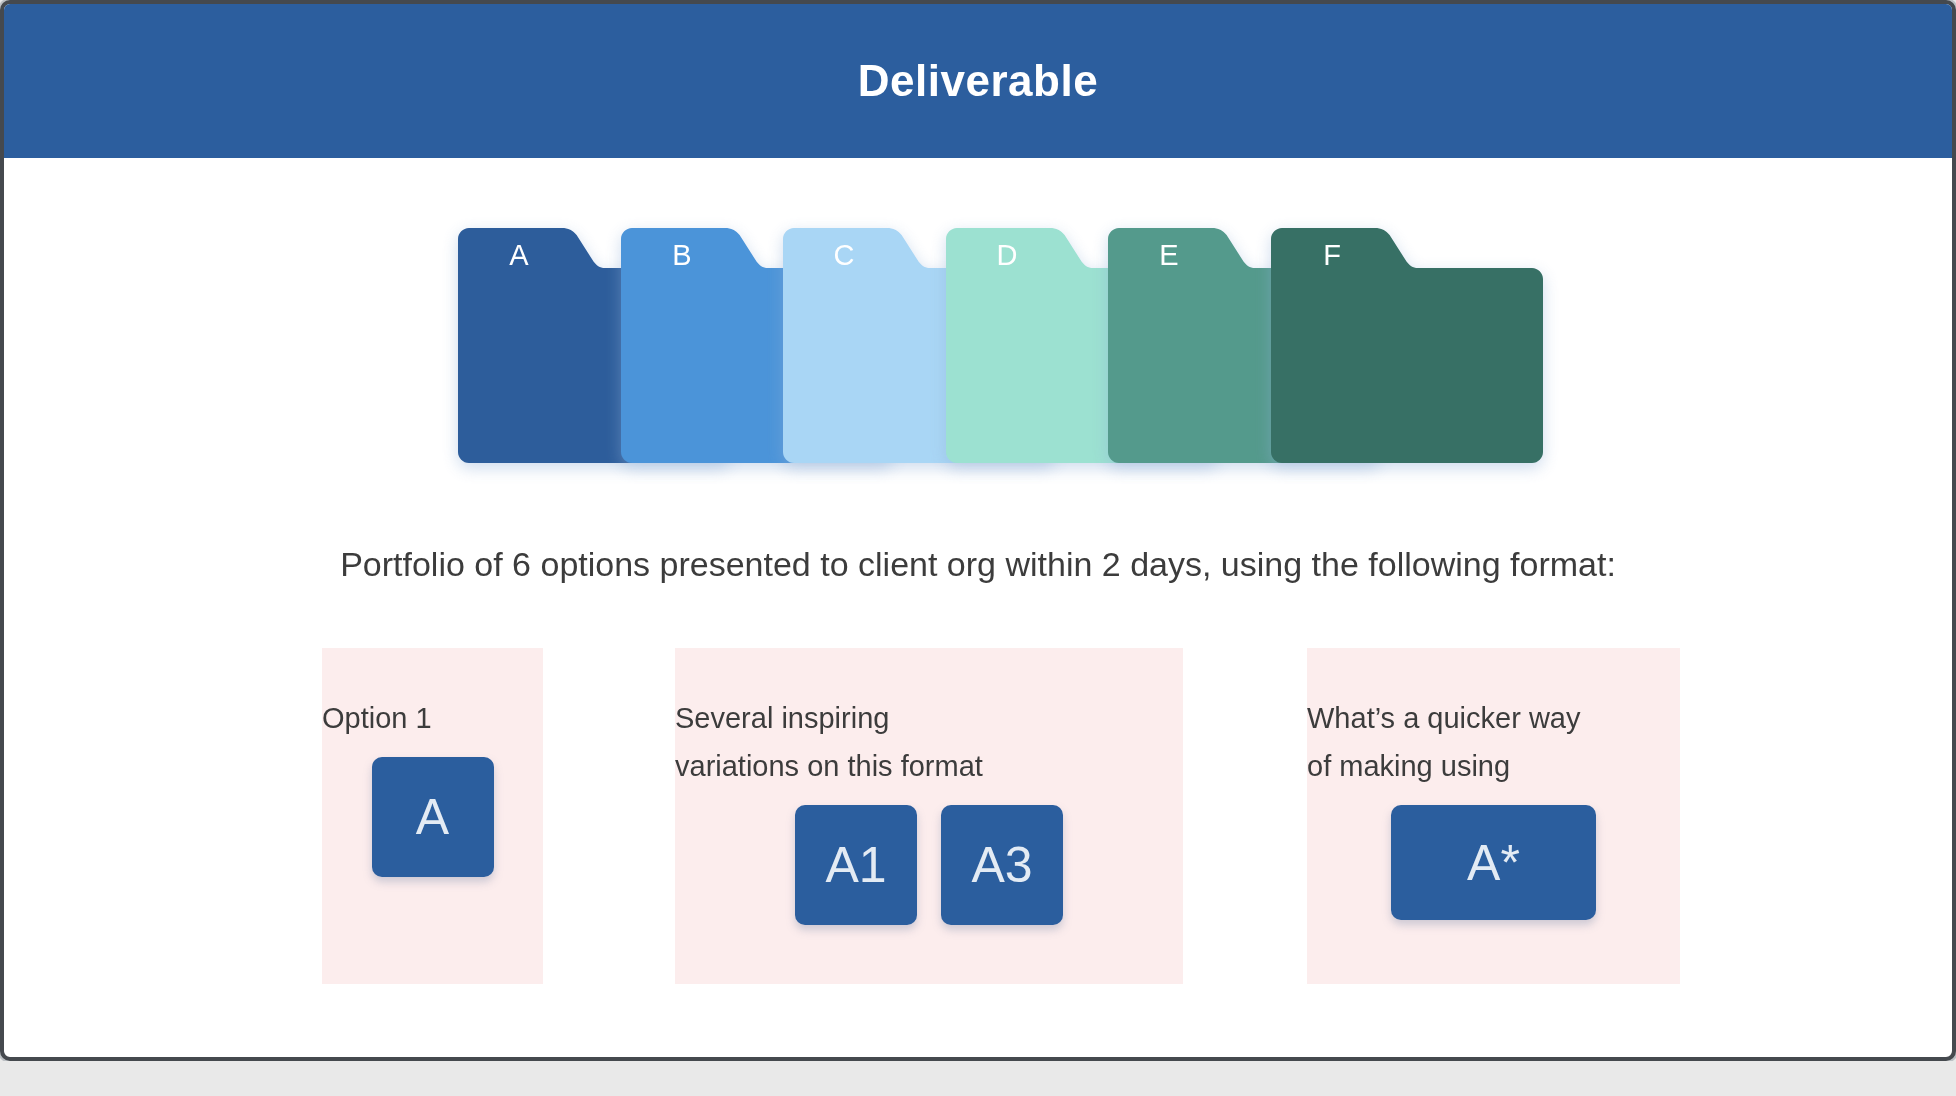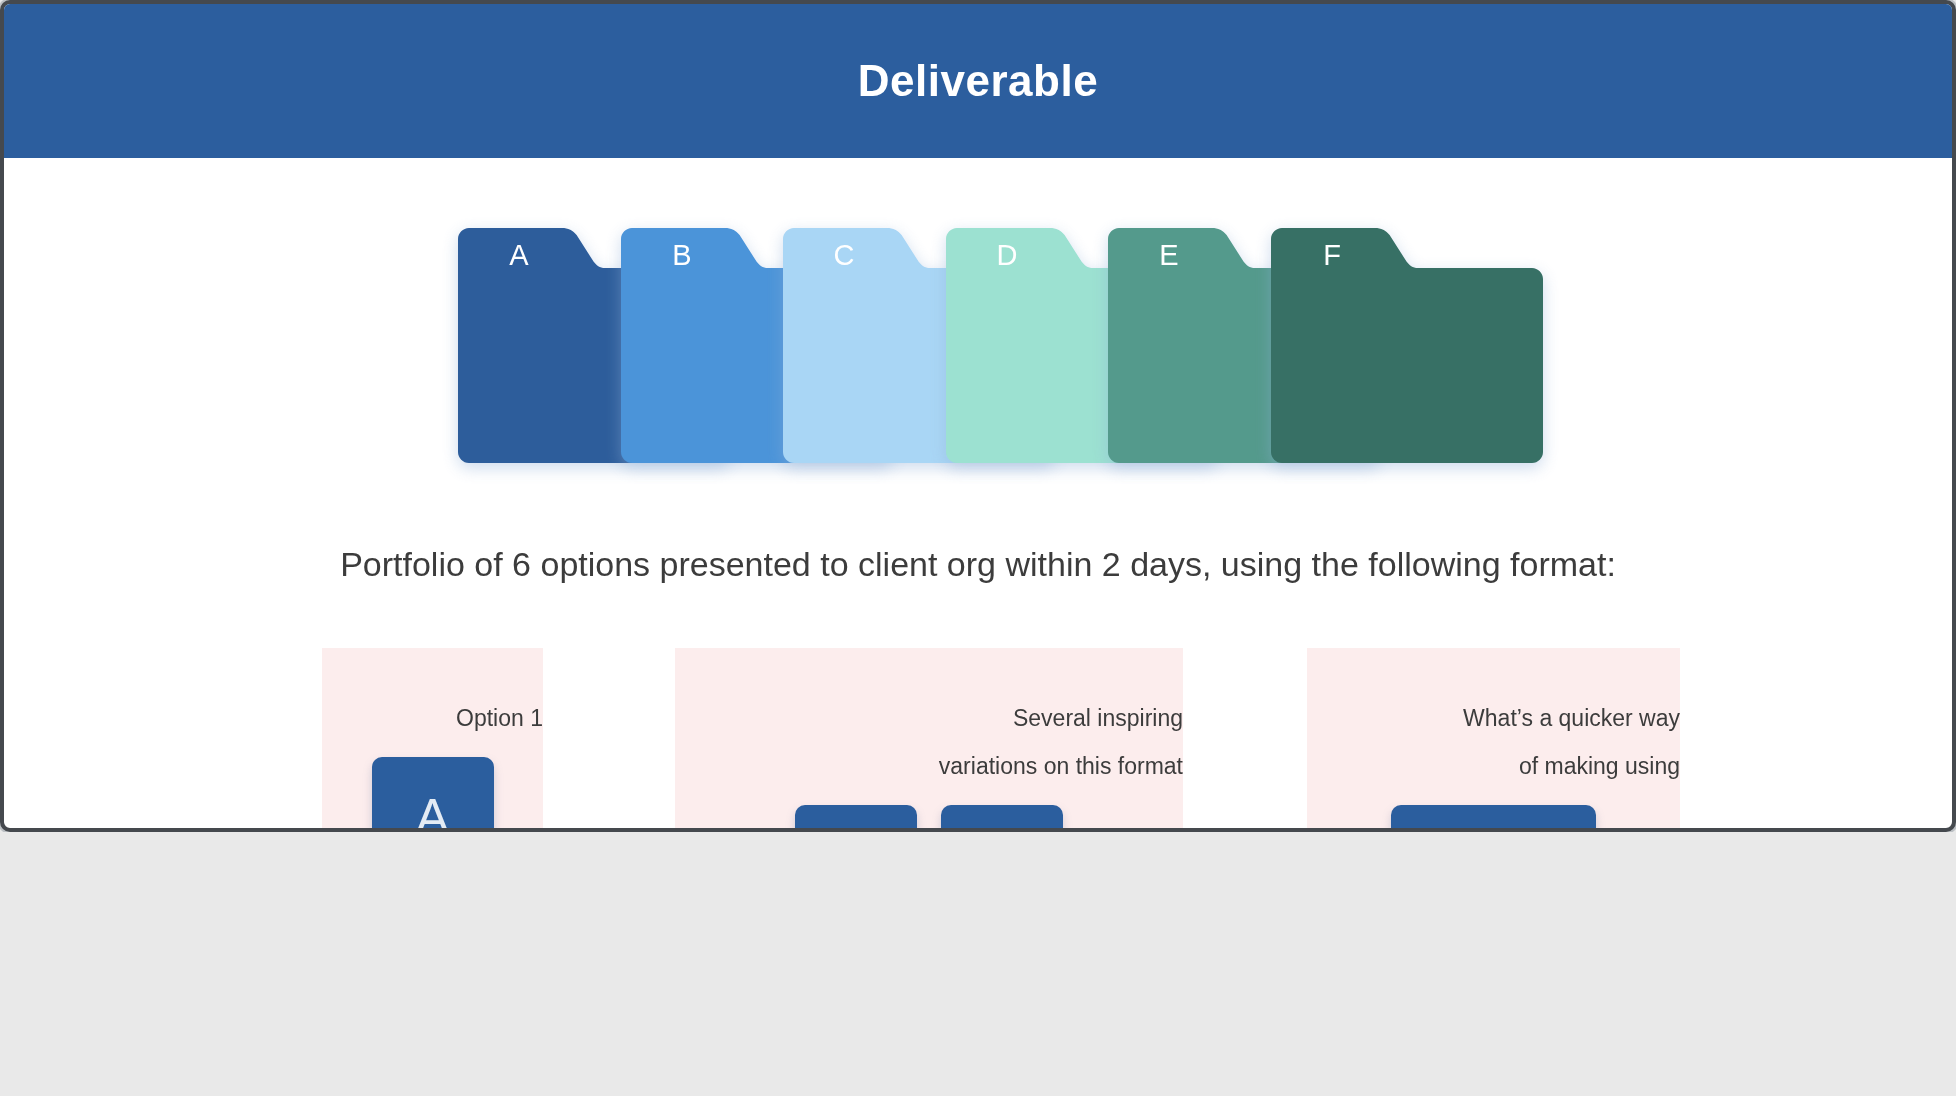--- a/index.html
+++ b/index.html
@@ -1,20 +1,20 @@
 <!DOCTYPE html>
 <html style="--header-bg: #2c5e9e; --chip-bg: #2b5e9e; --card-bg: #fceded; --text-color: #3c3c3c; --chip-text: #e3ebf4;"><head>
 <meta charset="utf-8">
 <style>
   html, body { margin: 0; padding: 0; background: #e9e9e9; }
   * { box-sizing: border-box; }
   .canvas {
     position: relative;
     width: 1956px;
-    height: 832px;
+    height: 1061px;
     background: #ffffff;
     border: 4px solid #45494e;
     border-radius: 10px;
     box-shadow: 0 0 0 2px #bcc0c4;
     overflow: hidden;
     font-family: "Liberation Sans", sans-serif;
   }
   .header {
     position: absolute;
     top: 0; left: 0; right: 0;
@@ -52,22 +52,22 @@
     color: var(--text-color, #3c3c3c);
   }
   .card {
     position: absolute;
     top: 644px;
     height: 336px;
     background: var(--card-bg, #fceded);
     padding-top: 46px;
   }
   .card-title {
-    text-align: right;
-    font-size: 23px;
+    text-align: left;
+    font-size: 29px;
     line-height: 48px;
     color: var(--text-color, #3c3c3c);
   }
   .chip-row {
     display: flex;
     justify-content: center;
     align-items: flex-start;
     gap: 24px;
     margin-top: 15px;
   }

